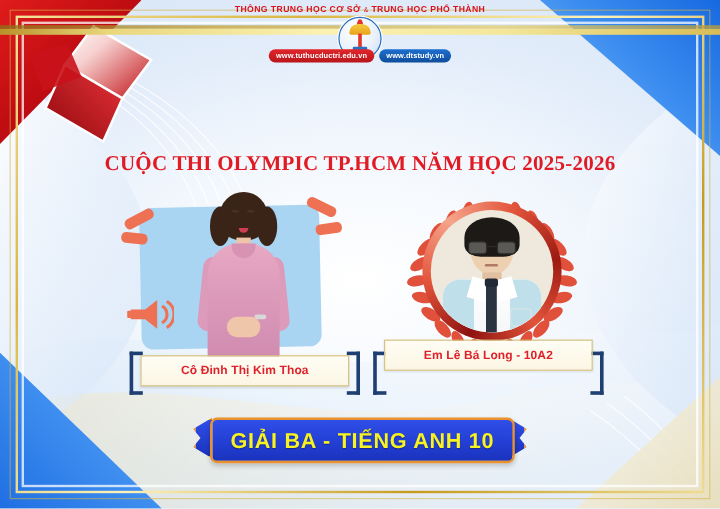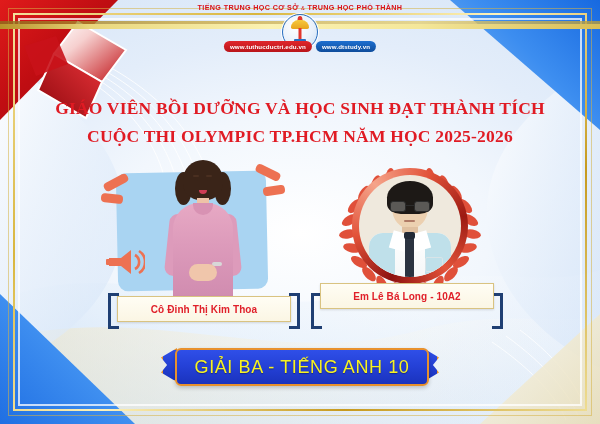--- a/index.html
+++ b/index.html
@@ -243,21 +243,21 @@
   
   .award{
     position:absolute;left:175px;top:348px;width:250px;height:34px;
     background:linear-gradient(180deg,#2f4fe8 0%,#2440d6 50%,#1a33bd 100%);
     border:2px solid #e8912d;
     border-radius:6px;
     display:flex;align-items:center;justify-content:center;
     box-shadow:0 2px 4px rgba(0,0,0,.2);
   }
   .award-text{
-    font-size:18px;font-weight:normal;color:#f7f222;
+    font-size:18px;font-weight:bold;color:#f7f222;
     letter-spacing:.6px;white-space:nowrap;
     text-shadow:0 1px 1px rgba(0,0,0,.35);
   }
   .award-cap{
     position:absolute;top:348px;width:16px;height:34px;
     background:linear-gradient(180deg,#2f4fe8 0%,#1a33bd 100%);
     border:2px solid #e8912d;box-sizing:border-box;
   }
   .award-cap-l{left:161px;clip-path:polygon(100% 0,100% 100%,0 72%,38% 50%,0 28%);border-right:none;}
   .award-cap-r{left:423px;clip-path:polygon(0 0,0 100%,100% 72%,62% 50%,100% 28%);border-left:none;}
@@ -325,40 +325,39 @@
   <div class="frame-gold2"></div>
   <div class="frame-gold"></div>
   <div class="frame-white"></div>
 
   <div class="header-band">
     <div class="header-gold-line2"></div>
     <div class="header-gold-line"></div>
   </div>
 
   <div class="school-line">
-    <span>TIẾNG TRUNG HỌC CƠ SỞ</span>
+    <span>THÔNG TRUNG HỌC CƠ SỞ</span>
     <span class="amp">&amp;</span>
     <span>TRUNG HỌC PHỔ THÀNH</span>
   </div>
 
   <div class="logo-wrap">
     <div class="logo-mark">
       <div class="flame"></div>
       <div class="torch-bowl"></div>
       <div class="torch-stem"></div>
       <div class="torch-base"></div>
     </div>
   </div>
 
   <div class="urls">
     <div class="url-pill url-red">www.tuthucductri.edu.vn</div>
     <div class="url-pill url-blue">www.dtstudy.vn</div>
   </div>
 
-  <div class="title-red title-red-1">GIÁO VIÊN BỒI DƯỠNG VÀ HỌC SINH ĐẠT THÀNH TÍCH</div>
   <div class="title-red title-red-2">CUỘC THI OLYMPIC TP.HCM NĂM HỌC 2025-2026</div>
 
   <div class="teacher-block">
     <div class="teacher-card"></div>
     <div class="dash d1"></div>
     <div class="dash d2"></div>
     <div class="dash d3"></div>
     <div class="dash d4"></div>
     <svg class="megaphone" viewBox="0 0 40 32">
       <polygon points="4,12 16,12 26,4 26,28 16,20 4,20" fill="#ed7152"></polygon>

